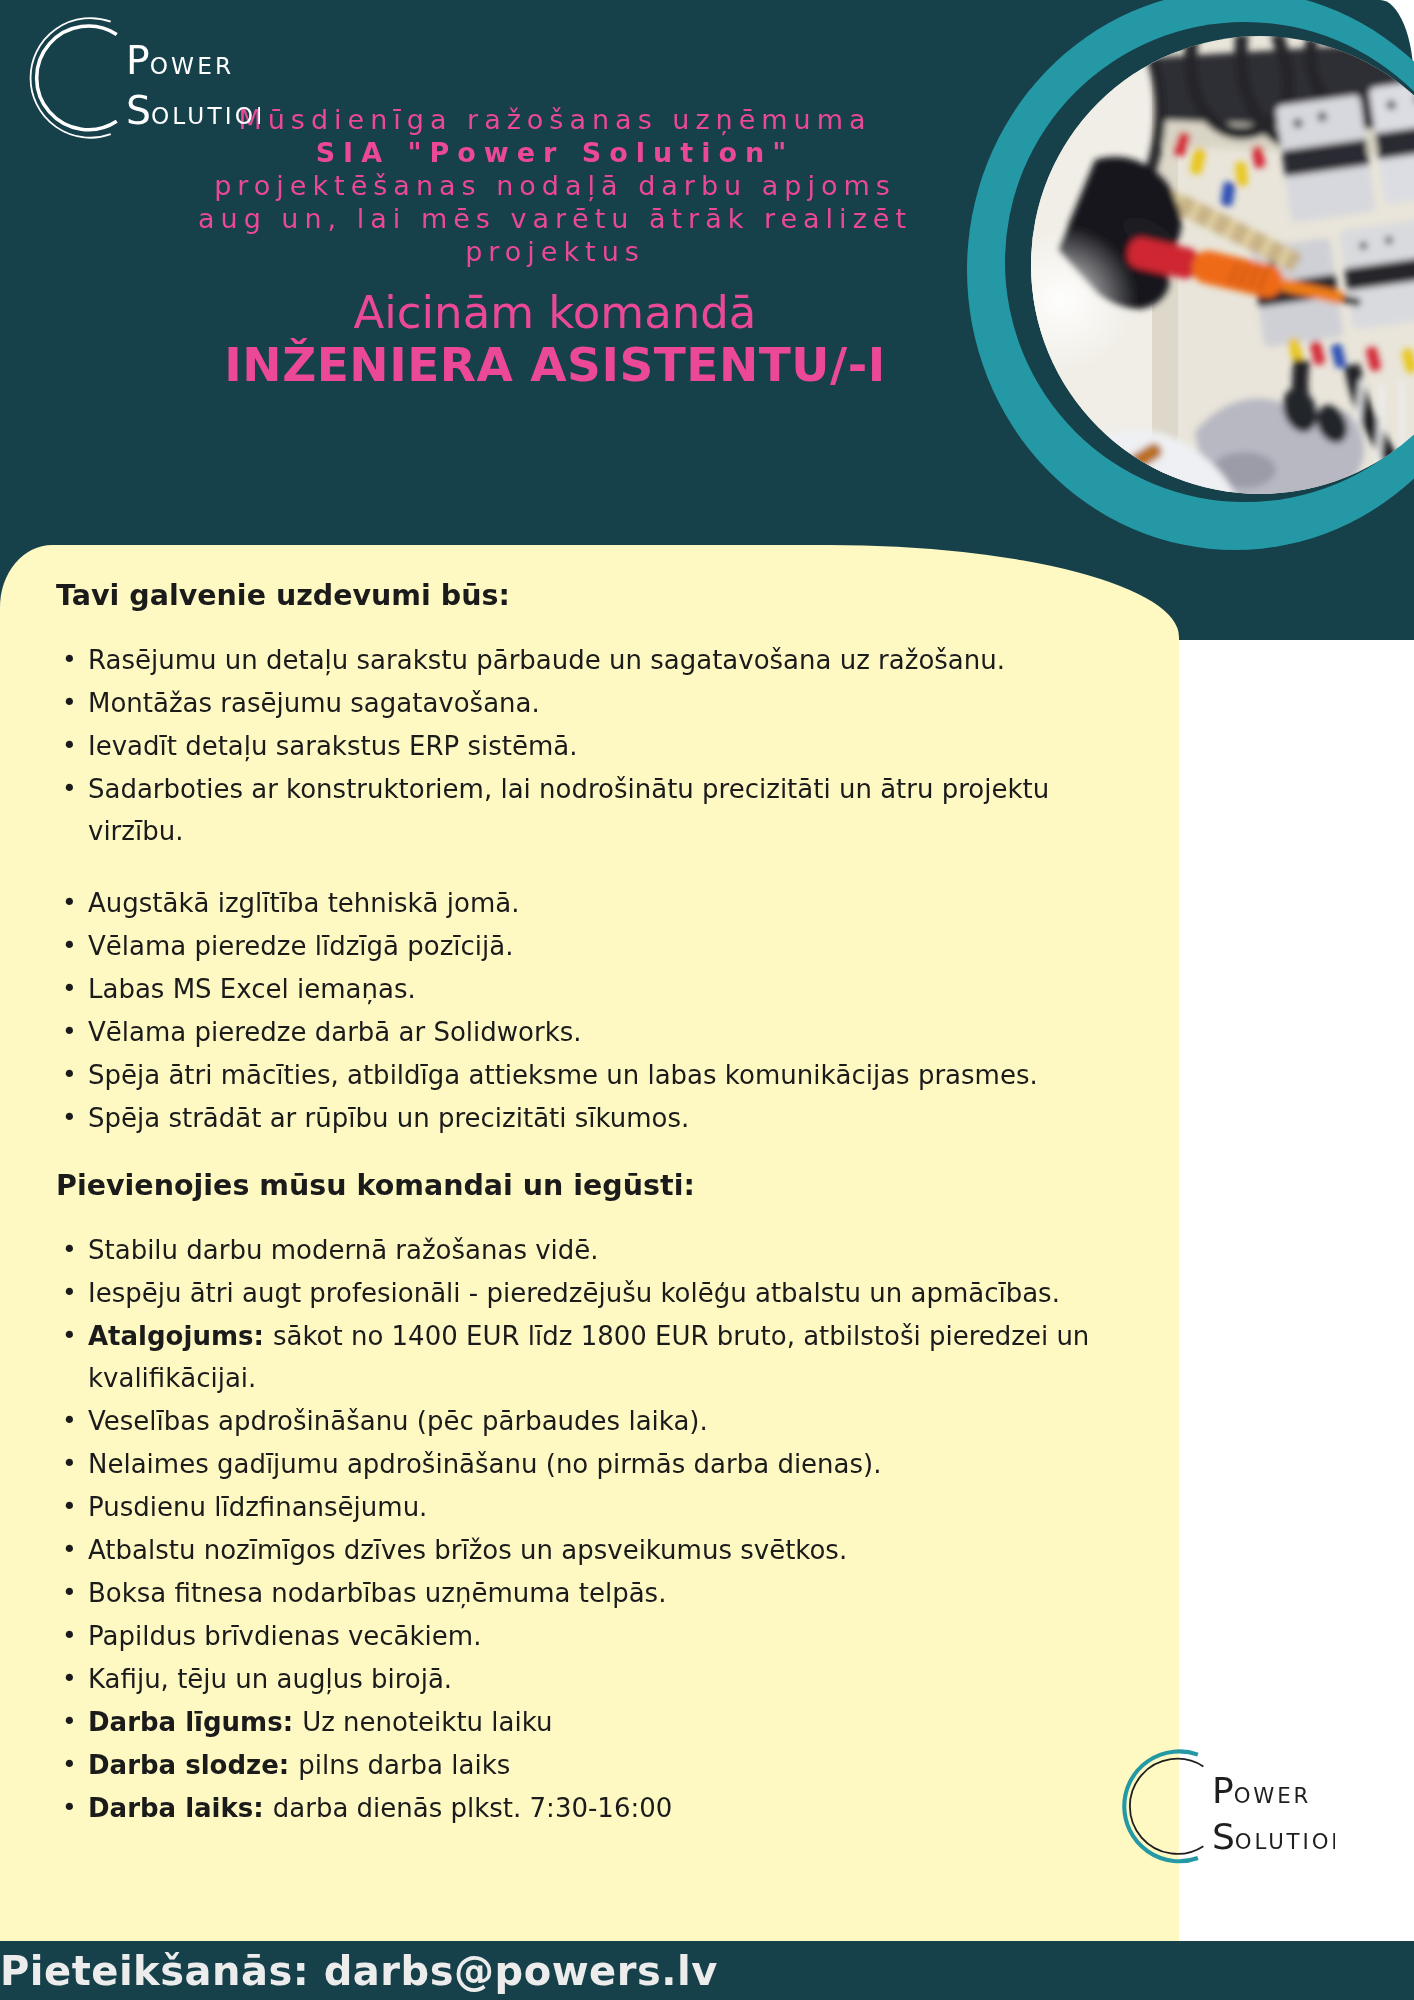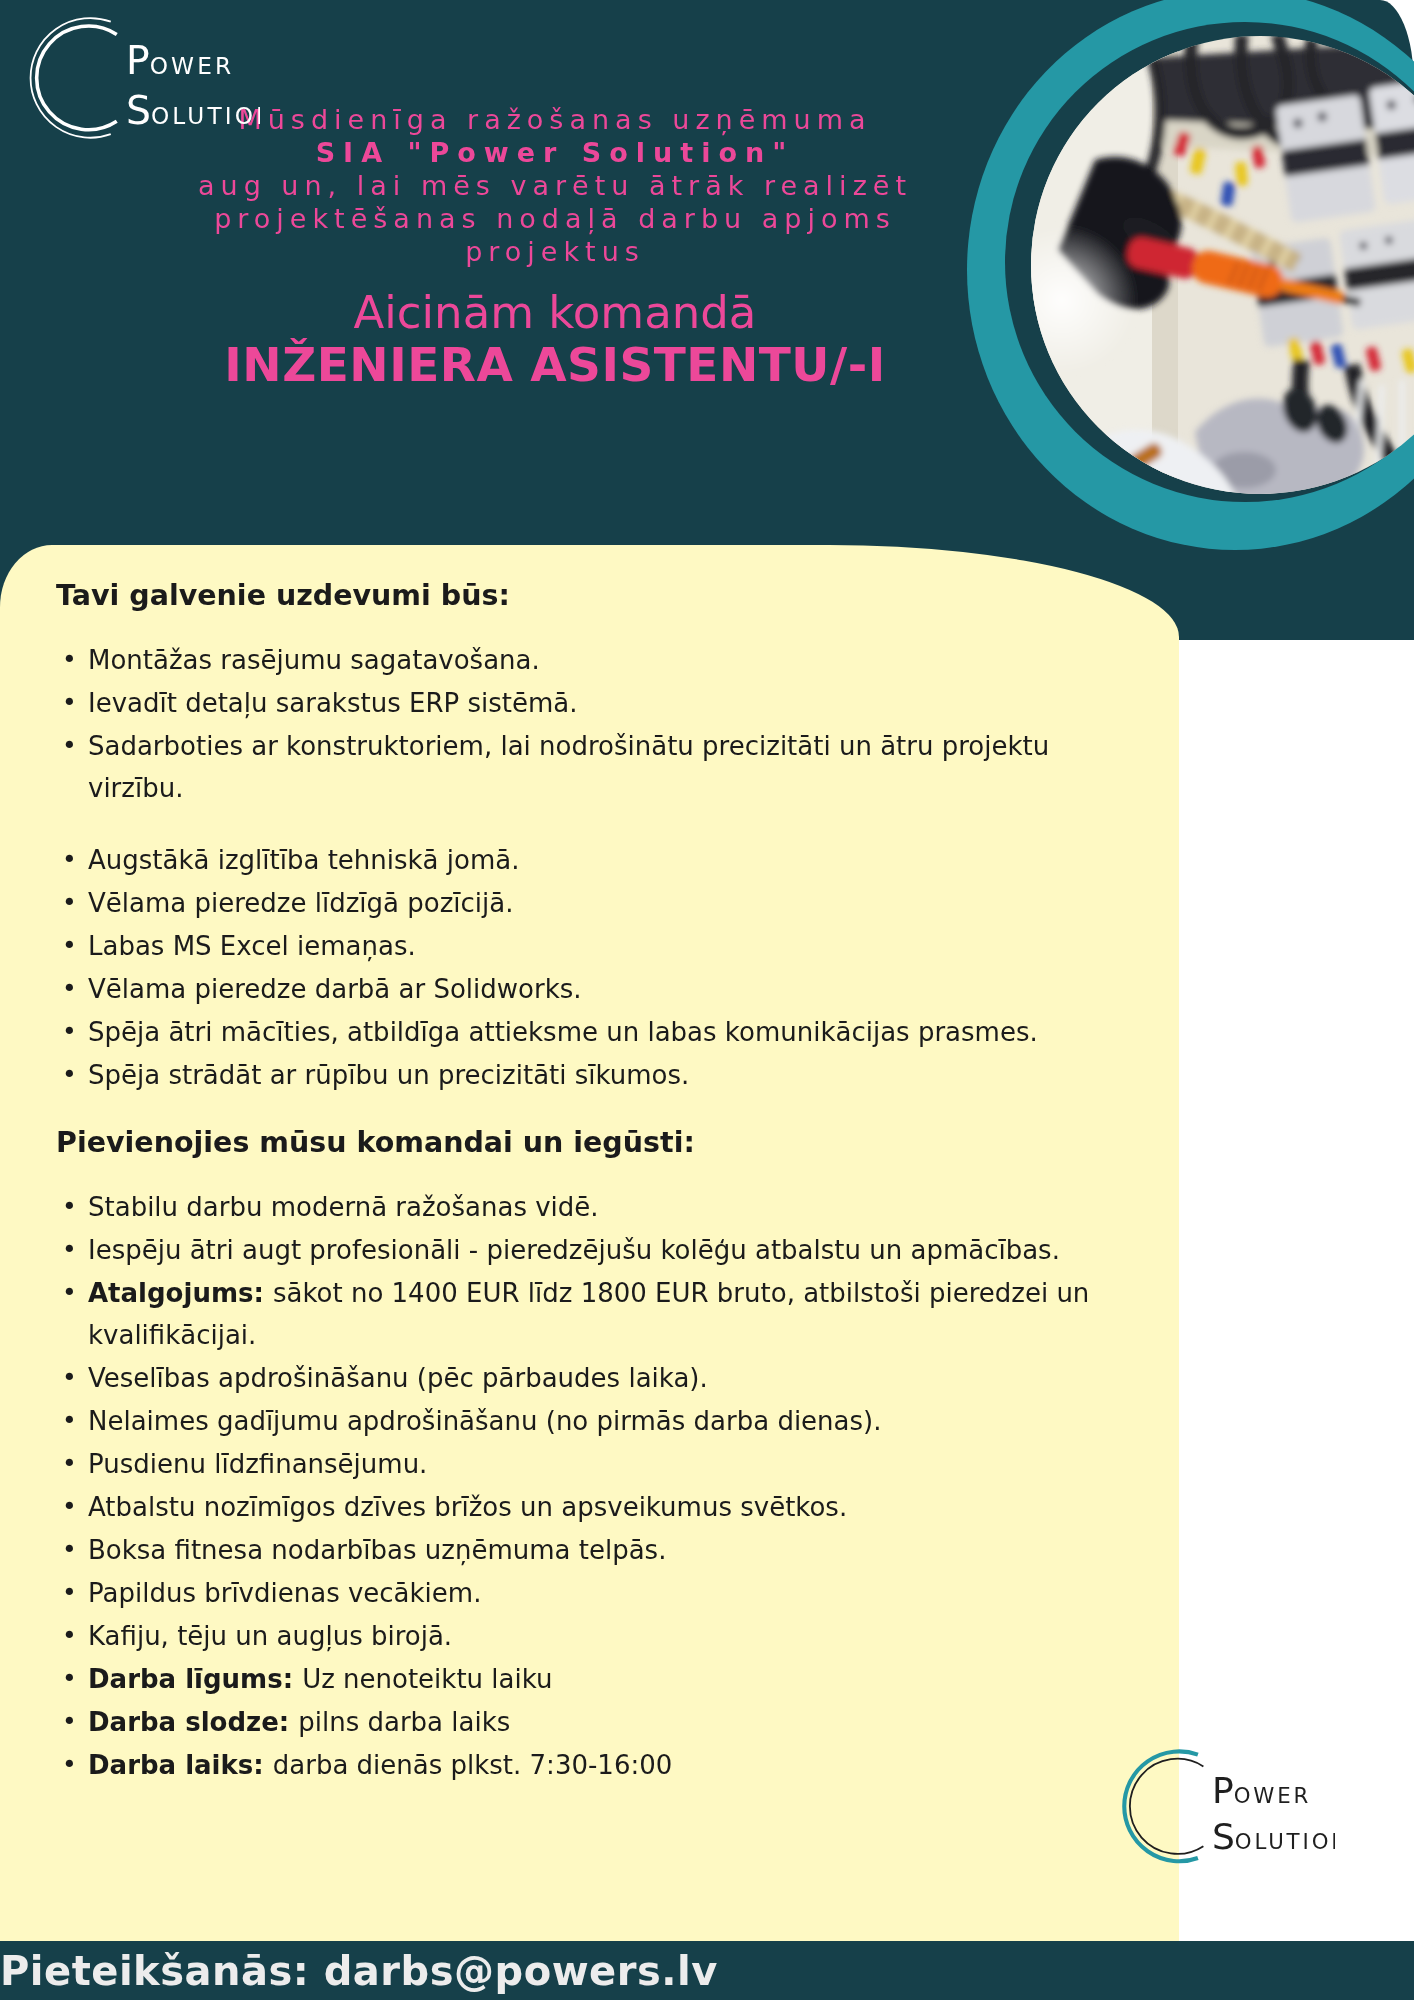--- a/index.html
+++ b/index.html
@@ -192,33 +192,34 @@
   <text>
     <tspan class="logo-big" x="112" y="72">P</tspan><tspan class="logo-small">OWER</tspan>
     <tspan class="logo-big" x="112" y="128">S</tspan><tspan class="logo-small">OLUTION</tspan>
   </text>
 </svg>
 
 <div class="header-text">
   <div class="intro">
       <div class="intro-line">Mūsdienīga ražošanas uzņēmuma</div>
       <div class="intro-line bold">SIA "Power Solution"</div>
+      <div class="intro-line">projektēšanas nodaļā darbu apjoms</div>
       <div class="intro-line">aug un, lai mēs varētu ātrāk realizēt</div>
-      <div class="intro-line">projektēšanas nodaļā darbu apjoms</div>
       <div class="intro-line">projektus</div>
     </div>
   <div class="invite">Aicinām komandā</div>
   <div class="position-title">INŽENIERA ASISTENTU/-I</div>
 </div>
 
 <div class="white-panel">
   <div>
       <section class="job-section">
         <h2 class="sec-heading">Tavi galvenie uzdevumi būs:</h2>
         <ul class="sec-list">
+          <li class="sec-item">Rasējumu un detaļu sarakstu pārbaude un sagatavošana uz ražošanu.</li>
           <li class="sec-item">Montāžas rasējumu sagatavošana.</li>
           <li class="sec-item">Ievadīt detaļu sarakstus ERP sistēmā.</li>
           <li class="sec-item">Sadarboties ar konstruktoriem, lai nodrošinātu precizitāti un ātru projektu virzību.</li>
         </ul>
       </section>
       <section class="job-section">
         <ul class="sec-list">
           <li class="sec-item">Augstākā izglītība tehniskā jomā.</li>
           <li class="sec-item">Vēlama pieredze līdzīgā pozīcijā.</li>
           <li class="sec-item">Labas MS Excel iemaņas.</li>

